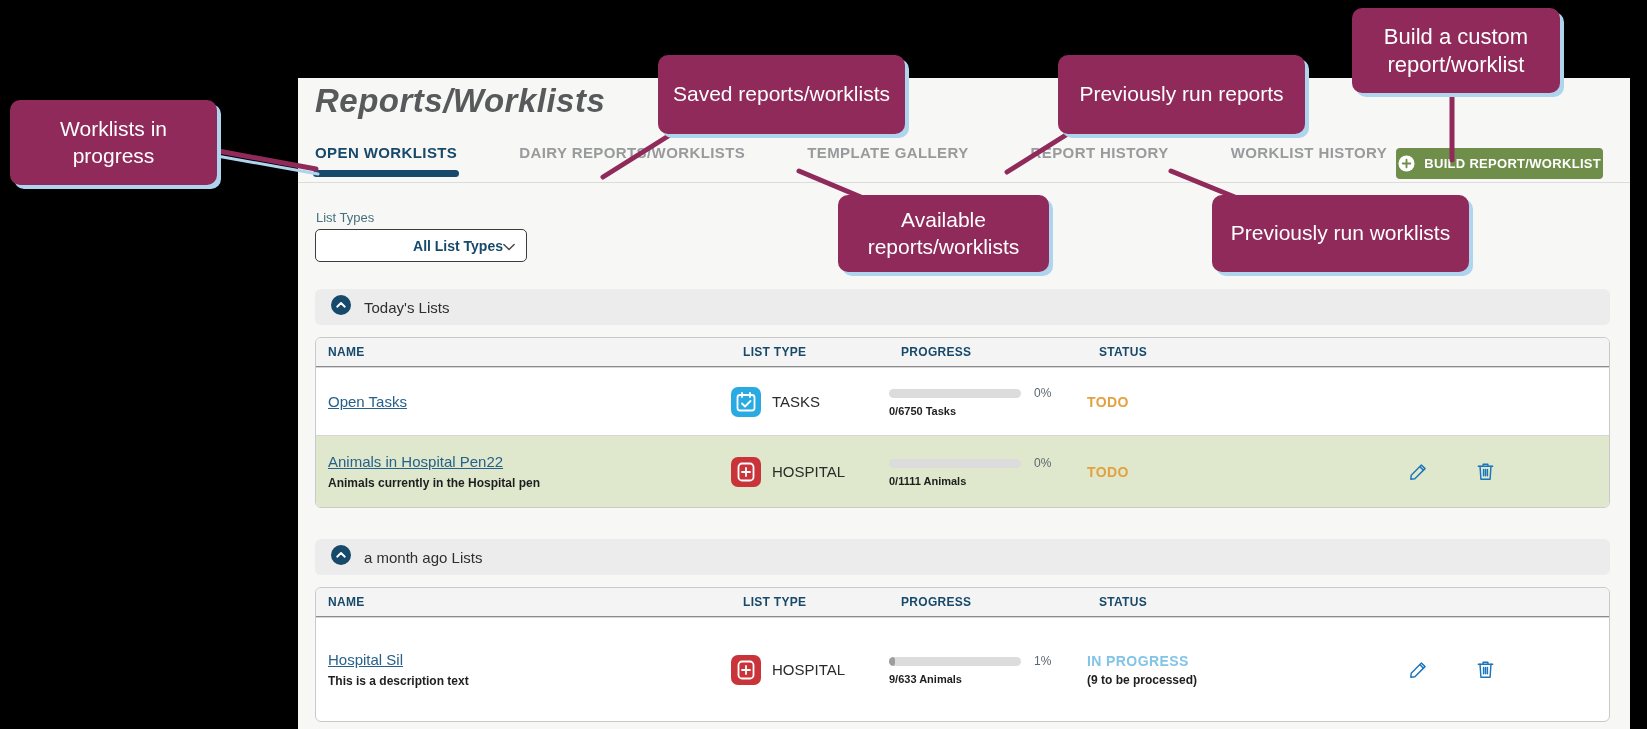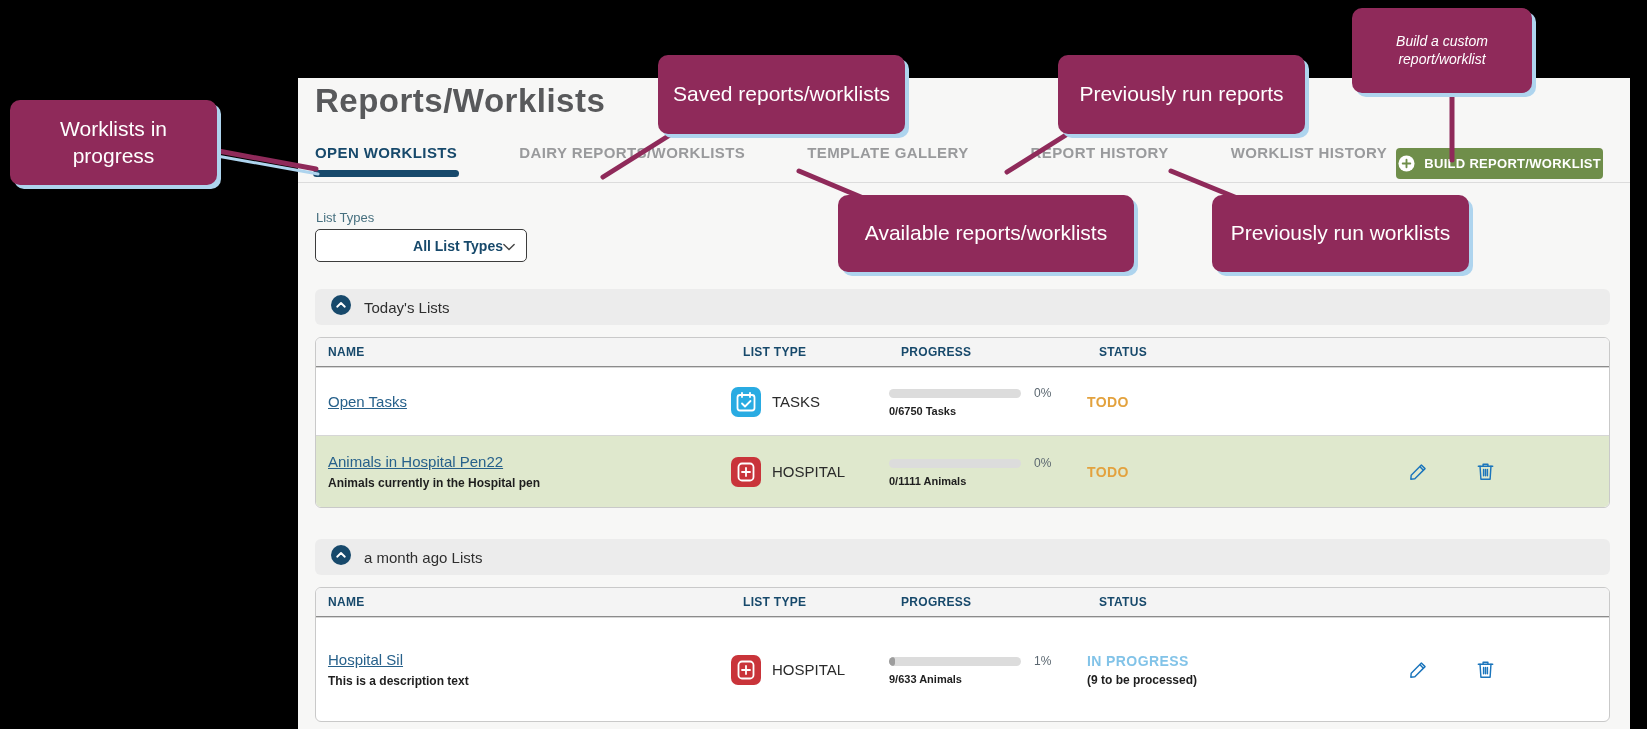--- a/index.html
+++ b/index.html
@@ -1,21 +1,21 @@
 <!DOCTYPE html>
 <html><head>
 <meta charset="utf-8">
 <style>
   html,body{margin:0;padding:0;background:#000;}
   .stage{position:relative;width:1647px;height:729px;background:#000;overflow:hidden;
          font-family:"Liberation Sans",sans-serif;}
 
   
   .app{position:absolute;left:298px;top:78px;width:1332px;height:651px;background:#f7f7f6;z-index:1;}
-  .page-title{position:absolute;left:17px;top:4px;font-size:33px;font-weight:bold;color:#58595b;letter-spacing:.5px;margin:0;}
+  .page-title{position:absolute;left:17px;top:4px;font-size:33px;font-weight:bold;color:#58595b;letter-spacing:.5px;margin:0;font-style:italic;}
 
   .tabbar{position:absolute;left:17px;top:66px;display:flex;gap:62px;align-items:flex-end;}
   .tab{position:relative;font-size:15px;font-weight:bold;color:#999a9c;letter-spacing:.4px;cursor:pointer;white-space:nowrap;}
   .tab.active{color:#17496b;}
   .tab.active::after{content:"";position:absolute;left:-2px;right:-2px;bottom:-16px;height:7px;background:#17496b;border-radius:4px;}
   .tab-divider{position:absolute;left:0;right:0;top:104px;border-top:1px solid #dcdcdc;}
 
   .build-btn{position:absolute;right:27px;top:70px;height:31px;display:flex;align-items:center;gap:9px;
              background:#6f8e4a;border:none;border-radius:4px;padding:0 2px;color:#fff;
              font-family:inherit;font-size:13px;font-weight:bold;letter-spacing:.3px;cursor:pointer;}
@@ -71,22 +71,22 @@
 
   
   .connectors{position:absolute;left:0;top:0;z-index:3;pointer-events:none;}
   .callout{position:absolute;z-index:4;background:#8f2a5a;color:#fff;border-radius:10px;
            display:flex;align-items:center;justify-content:center;text-align:center;
            font-size:21px;line-height:1.25;padding:8px 10px;box-sizing:border-box;
            box-shadow:4px 4px 0 #aed4ee;}
   .co1{left:10px;top:100px;width:207px;height:85px;}
   .co2{left:658px;top:55px;width:247px;height:79px;}
   .co3{left:1058px;top:55px;width:247px;height:79px;}
-  .co4{left:1352px;top:8px;width:180px;height:85px;font-size:14px;font-style:italic;}
-  .co5{left:838px;top:195px;width:296px;height:77px;}
+  .co4{left:1352px;top:8px;width:208px;height:85px;font-size:22px;}
+  .co5{left:838px;top:195px;width:211px;height:77px;}
   .co6{left:1212px;top:195px;width:257px;height:77px;}
 </style>
 </head>
 <body>
 
 <div class="stage">
 
   <div class="app">
 
     <h1 class="page-title">Reports/Worklists</h1>

